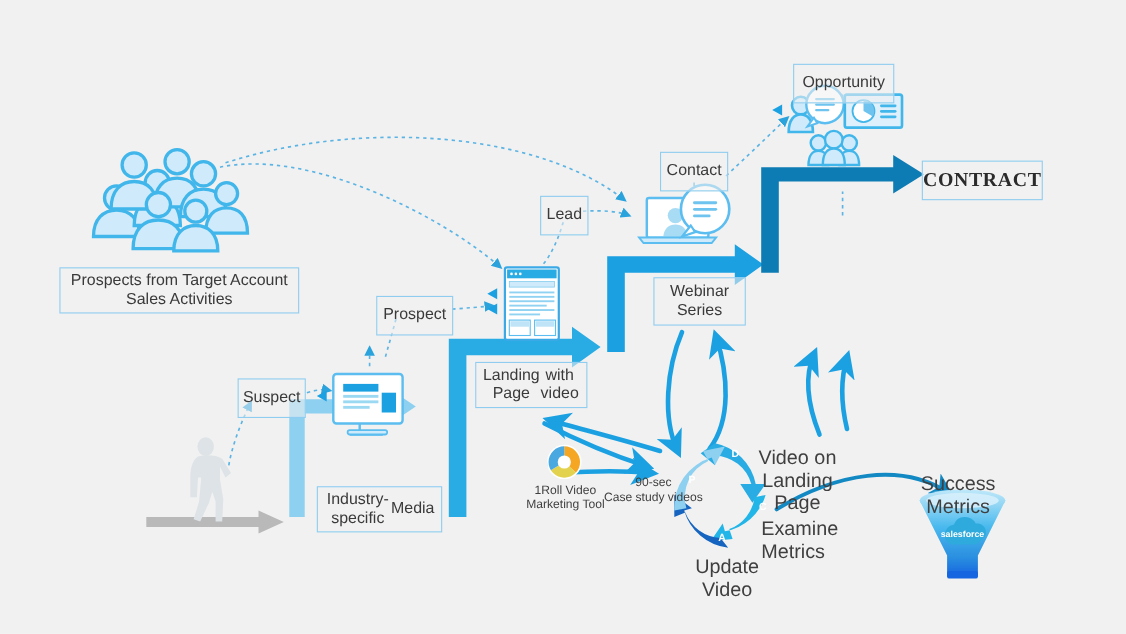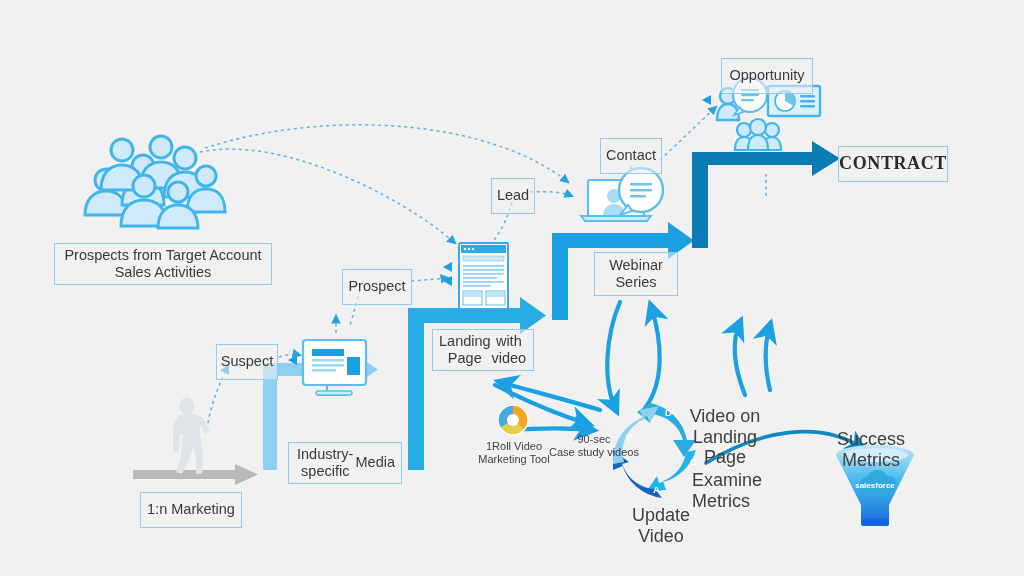--- a/index.html
+++ b/index.html
@@ -264,23 +264,20 @@
     </g>
   </g>
 
 </svg>
 
 <div class="lbl" style="left:54px;top:219px;width:218px;height:42px;flex-direction:column;margin-top:24px;">
   <span>Prospects from Target Account</span>
   <span>Sales Activities</span>
 </div>
 
-<div class="lbl" style="left:140px;top:492px;width:102px;height:27px;">
-      <span>1:n Marketing</span>
-    </div>
 
 <div class="lbl" style="left:216px;top:344px;width:62px;height:26px;">
       <span>Suspect</span>
     </div>
 
 <div class="lbl" style="left:288px;top:414px;width:114px;height:42px;flex-direction:row;margin-top:28px;">
   <span>Industry-specific</span>
   <span>Media</span>
 </div>
 

